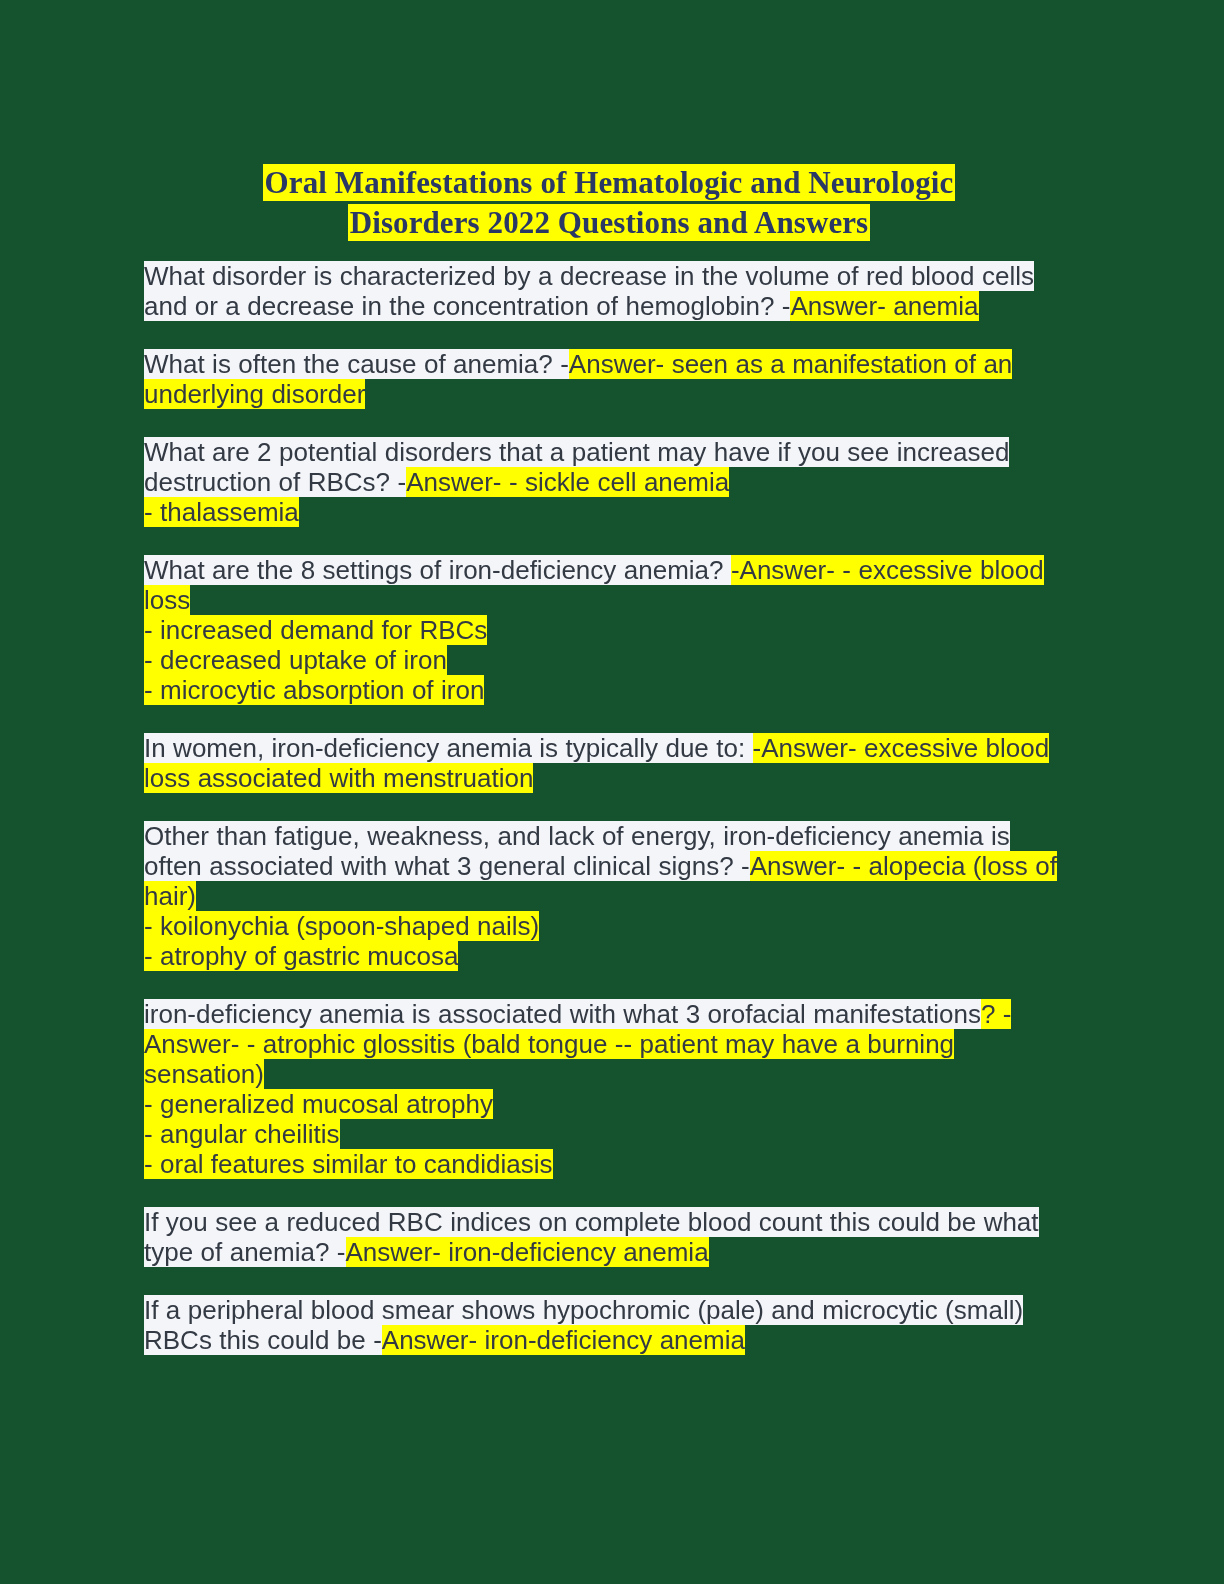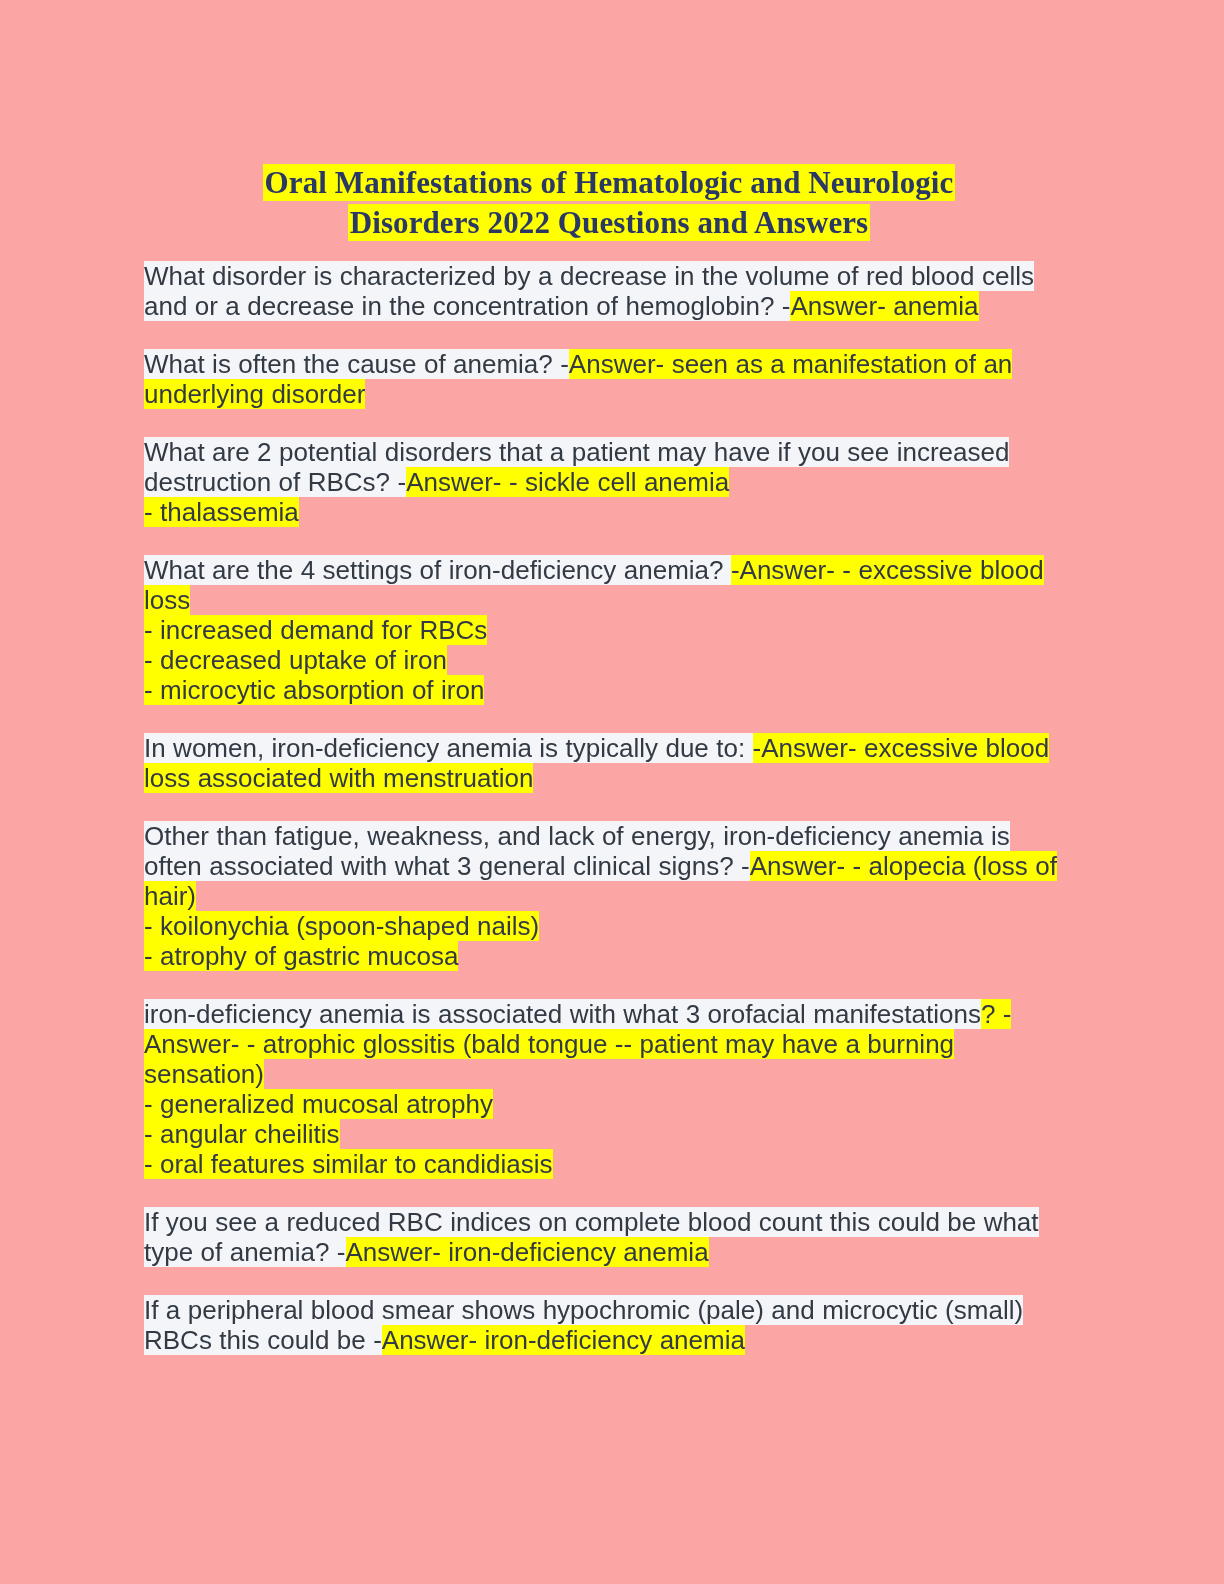--- a/index.html
+++ b/index.html
@@ -10,21 +10,21 @@
   body {
     width: 1224px;
     height: 1584px;
     font-family: "Liberation Sans", sans-serif;
     -webkit-font-smoothing: antialiased;
   }
   .page {
     position: relative;
     width: 1224px;
     height: 1584px;
-    background: #fca5a5;
+    background: #14532d;
     box-sizing: border-box;
     padding: 0;
     overflow: hidden;
   }
   .doc-body {
     position: absolute;
     left: 144px;
     top: 163px;
     width: 930px;
   }
@@ -83,21 +83,21 @@
     <div class="qa-block">
       <span class="q">What is often the cause of anemia? -</span><span class="a">Answer- seen as a manifestation of an underlying disorder</span>
     </div>
 
     <div class="qa-block">
       <span class="q">What are 2 potential disorders that a patient may have if you see increased destruction of RBCs? -</span><span class="a">Answer- - sickle cell anemia</span><br><span class="a">- thalassemia</span>
     </div>
 
 
     <div class="qa-block">
-      <span class="q">What are the 4 settings of iron-deficiency anemia? </span><span class="a">-Answer- - excessive blood loss</span><br><span class="a">- increased demand for RBCs</span><br><span class="a">- decreased uptake of iron</span><br><span class="a">- microcytic absorption of iron</span>
+      <span class="q">What are the 8 settings of iron-deficiency anemia? </span><span class="a">-Answer- - excessive blood loss</span><br><span class="a">- increased demand for RBCs</span><br><span class="a">- decreased uptake of iron</span><br><span class="a">- microcytic absorption of iron</span>
     </div>
 
 
     <div class="qa-block">
       <span class="q">In women, iron-deficiency anemia is typically due to: </span><span class="a">-Answer- excessive blood loss associated with menstruation</span>
     </div>
 
     <div class="qa-block">
       <span class="q">Other than fatigue, weakness, and lack of energy, iron-deficiency anemia is often associated with what 3 general clinical signs? -</span><span class="a">Answer- - alopecia (loss of hair)</span><br><span class="a">- koilonychia (spoon-shaped nails)</span><br><span class="a">- atrophy of gastric mucosa</span>
     </div>

